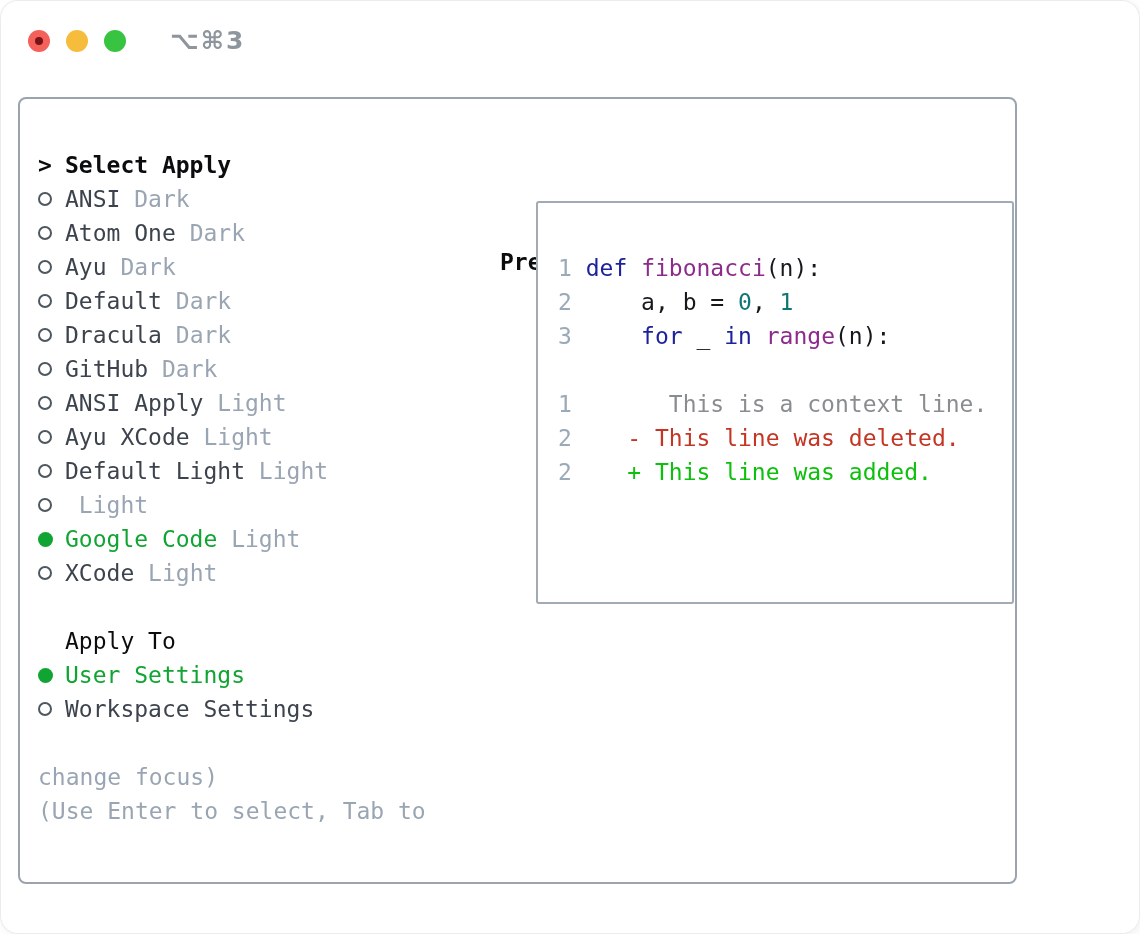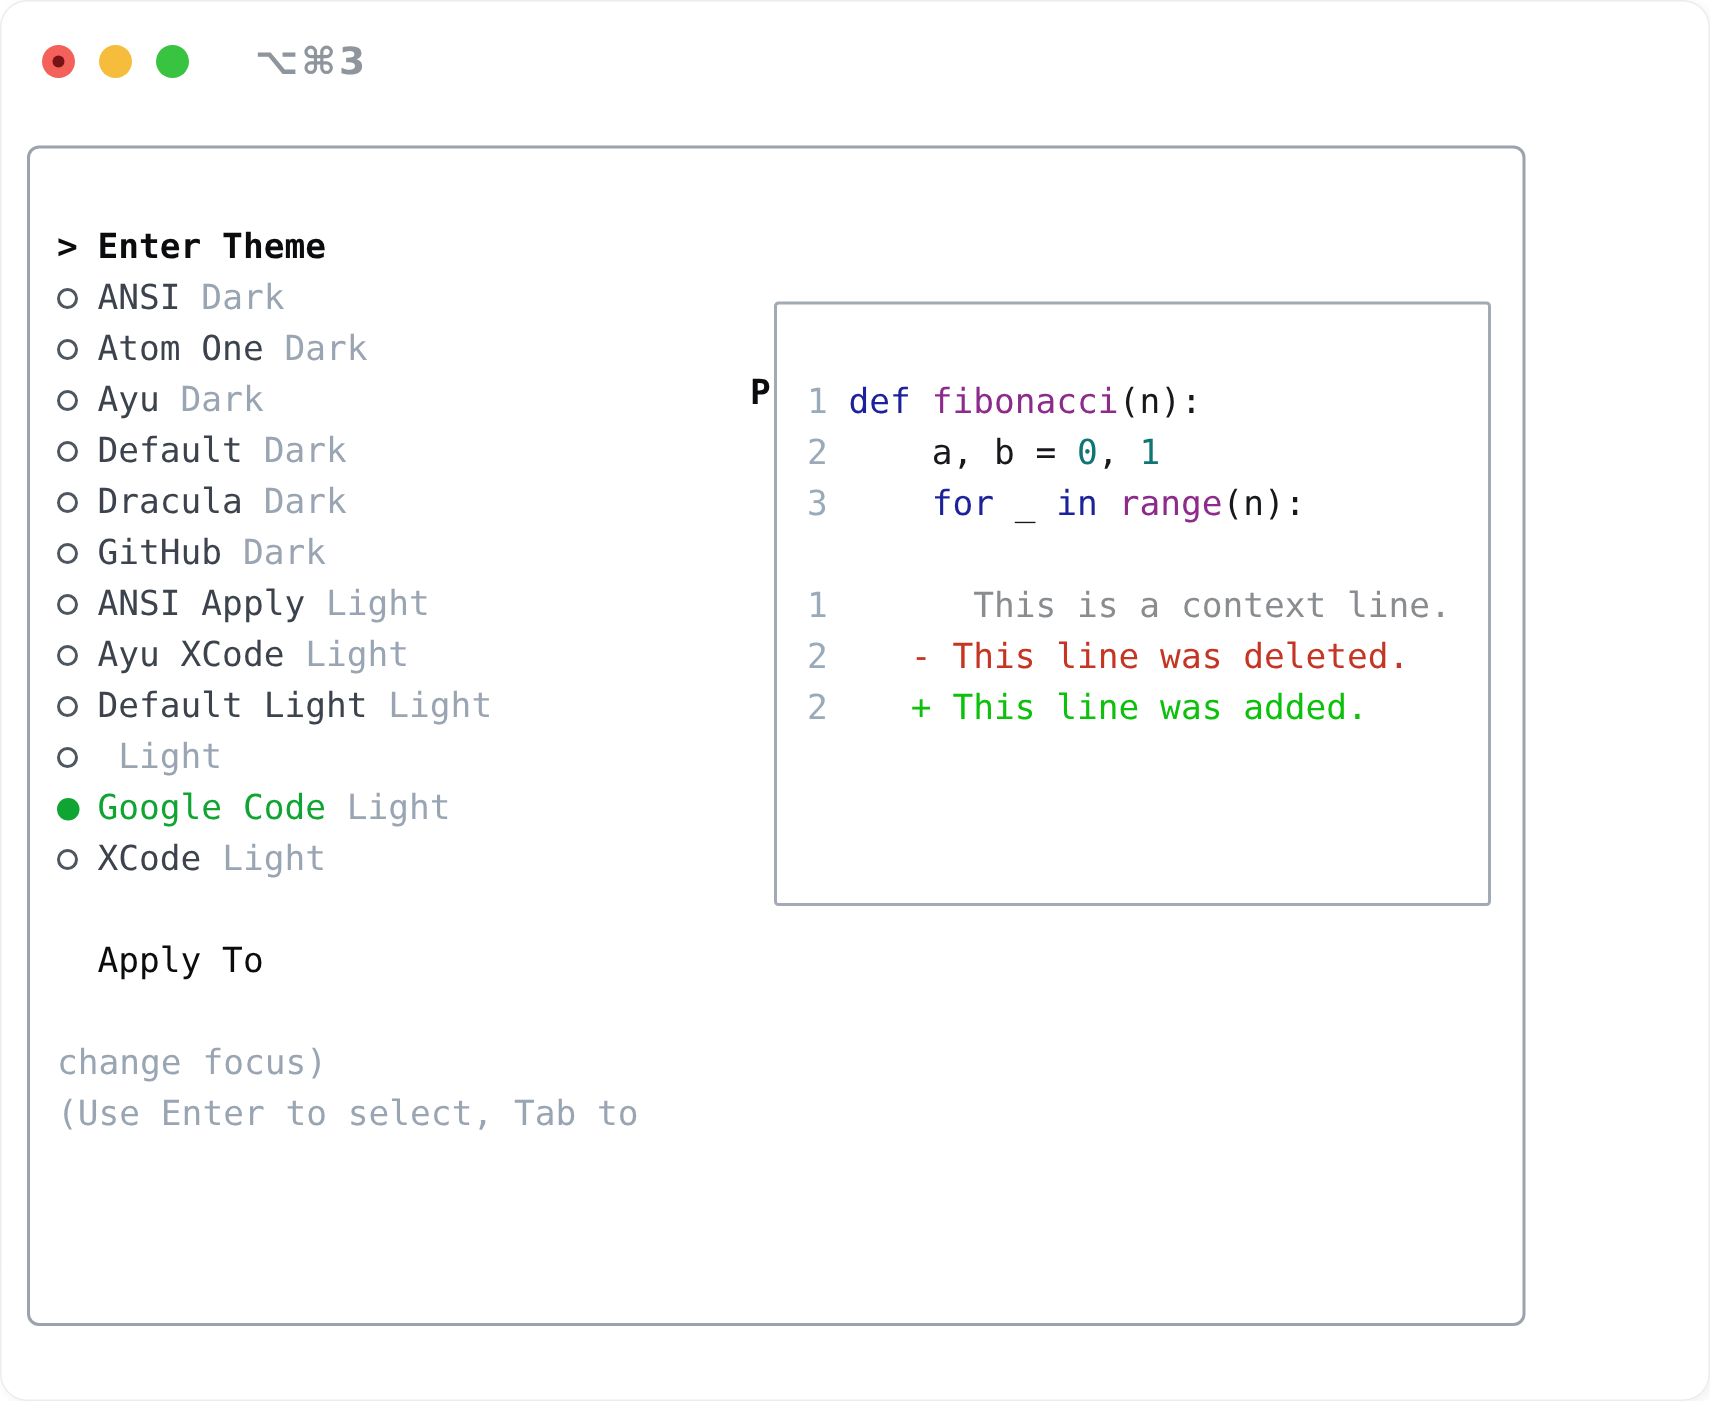--- a/index.html
+++ b/index.html
@@ -33,21 +33,21 @@
   .item-name{color:var(--item-text,#3d434d);}
   .item-name.sel{color:var(--accent,#10a532);}
   .item-variant{color:var(--dim,#9aa5b3);text-align:center;}
   .section-indent{width:27px;}
   .section-title{color:var(--heading,#0b0c0e);}
   .hint{color:var(--dim,#9aa5b3);}
 
   
   .preview-label{position:absolute;left:480px;top:146px;height:34px;line-height:34px;
                  font-size:23px;font-weight:700;color:var(--heading,#0b0c0e);}
-  .preview-box{position:absolute;left:496px;top:102px;width:454px;height:351px;
+  .preview-box{position:absolute;left:516px;top:102px;width:454px;height:351px;
                border:2px solid var(--preview-border,#a2aab4);border-radius:3px;
                padding:48px 0 0 20px;background:#fff;}
   .pline{height:34px;line-height:34px;font-size:23px;white-space:pre;}
   .ln{color:var(--linenum,#9aaab8);}
   .c-pln{color:var(--pln,#17181c);}
   .c-kwd{color:var(--kwd,#1c229c);}
   .c-typ{color:var(--typ,#8d2b8d);}
   .c-lit{color:var(--lit,#0f7575);}
   .c-ctx{color:var(--ctx,#8a8d90);}
   .c-del{color:var(--del,#c43524);}
@@ -65,21 +65,21 @@
     <span class="dot yellow"></span>
     <span class="dot green"></span>
     <span class="wtitle">⌥⌘3</span>
   </div>
 
   <div class="panel">
 
     <div class="leftcol">
       <div class="row">
         <span class="bullet prompt">&gt;</span>
-        <span class="heading">Enter Theme</span>
+        <span class="heading">Select Apply</span>
       </div>
 
       <div id="theme-list">
           <div class="row"><span class="bullet"><span class="circle"></span></span><span class="item-name">ANSI</span><span class="item-variant"> Dark</span></div>
           <div class="row"><span class="bullet"><span class="circle"></span></span><span class="item-name">Atom One</span><span class="item-variant"> Dark</span></div>
           <div class="row"><span class="bullet"><span class="circle"></span></span><span class="item-name">Ayu</span><span class="item-variant"> Dark</span></div>
           <div class="row"><span class="bullet"><span class="circle"></span></span><span class="item-name">Default</span><span class="item-variant"> Dark</span></div>
           <div class="row"><span class="bullet"><span class="circle"></span></span><span class="item-name">Dracula</span><span class="item-variant"> Dark</span></div>
           <div class="row"><span class="bullet"><span class="circle"></span></span><span class="item-name">GitHub</span><span class="item-variant"> Dark</span></div>
           <div class="row"><span class="bullet"><span class="circle"></span></span><span class="item-name">ANSI Apply</span><span class="item-variant"> Light</span></div>
@@ -90,20 +90,24 @@
           <div class="row"><span class="bullet"><span class="circle"></span></span><span class="item-name">XCode</span><span class="item-variant"> Light</span></div>
         </div>
 
       <div class="row"></div>
 
       <div class="row">
         <span class="section-indent"></span>
         <span class="section-title">Apply To</span>
       </div>
 
+      <div id="apply-list">
+          <div class="row"><span class="bullet"><span class="circle filled"></span></span><span class="item-name sel">User Settings</span></div>
+          <div class="row"><span class="bullet"><span class="circle"></span></span><span class="item-name">Workspace Settings</span></div>
+        </div>
 
       <div class="row"></div>
 
       <div id="hint-lines">
           <div class="row"><span class="hint">change focus)</span></div>
           <div class="row"><span class="hint">(Use Enter to select, Tab to</span></div>
         </div>
     </div>
 
     <div class="preview-label">Preview</div>

